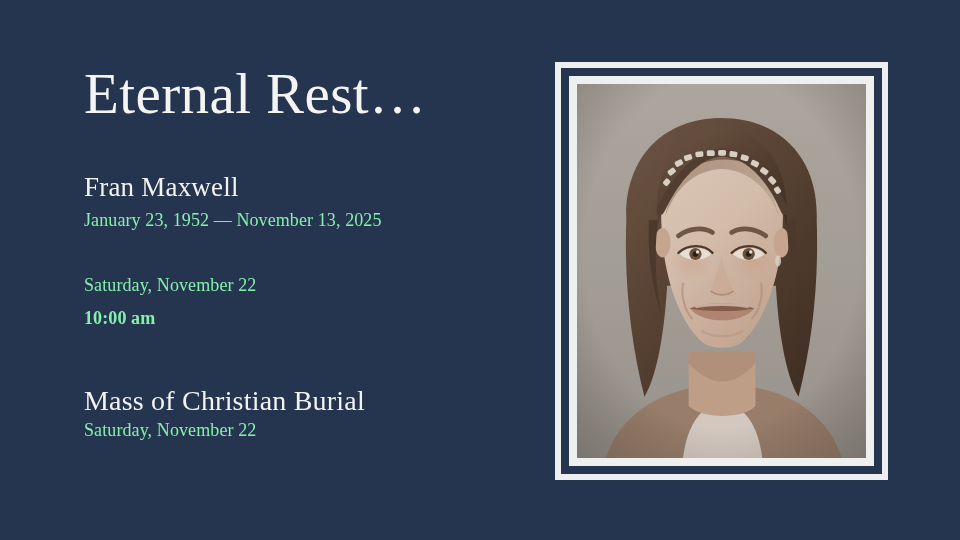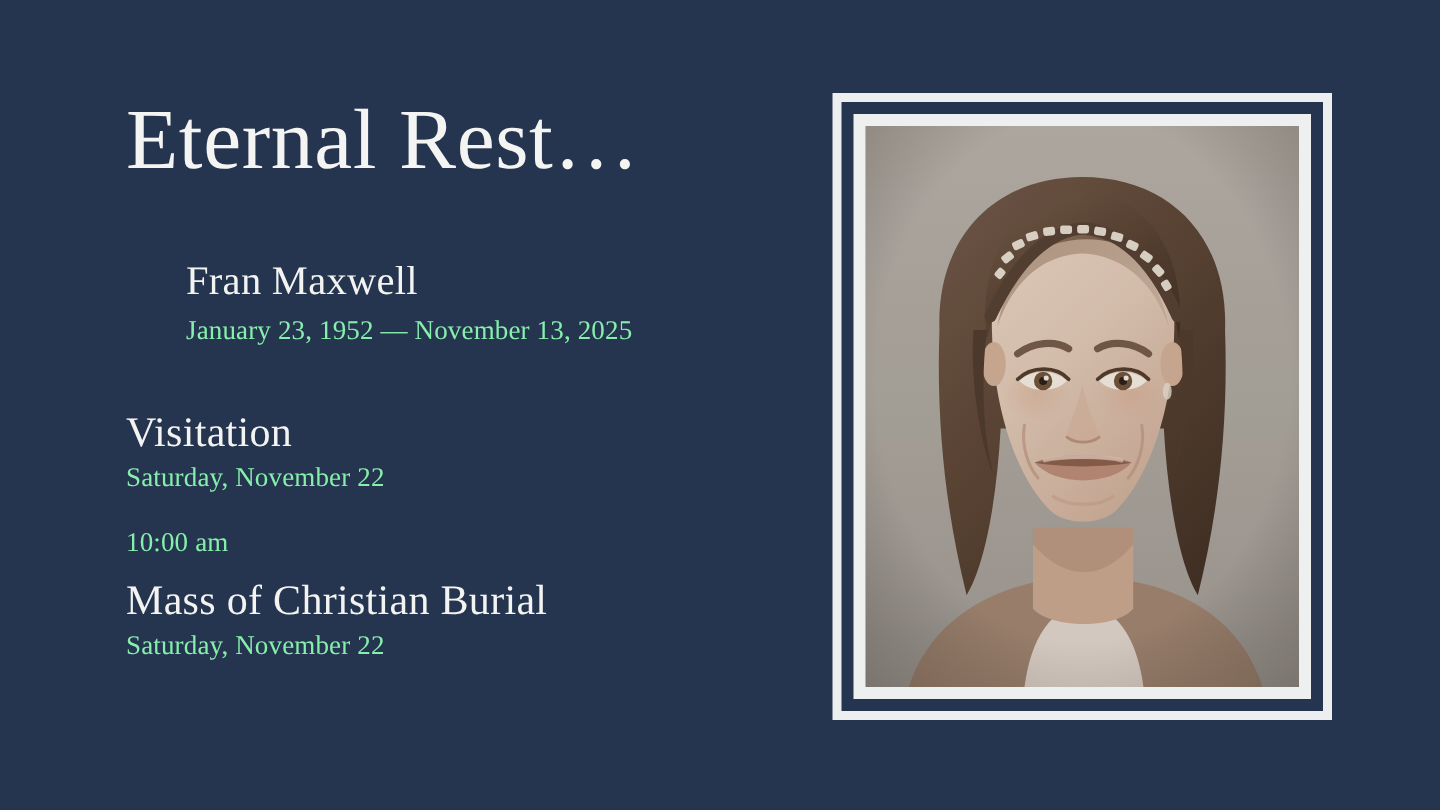--- a/index.html
+++ b/index.html
@@ -39,21 +39,21 @@
     letter-spacing: 0.4px;
     color: #f4f4f2;
     white-space: nowrap;
   }
 
   .block {
     position: absolute;
     left: 0;
     width: 430px;
   }
-  .block-name     { top: 172px; margin-left: 40px; }
+  .block-name     { top: 172px; }
   .block-visit    { top: 272px; }
   .block-mass     { top: 384px; }
 
   .heading {
     margin: 0;
     font-weight: normal;
     color: #f3f3f1;
     white-space: nowrap;
   }
   .heading-name { font-size: 27px; line-height: 1.18; letter-spacing: 0.2px; }
@@ -61,21 +61,21 @@
 
   .subline {
     margin: 0;
     font-size: 18px;
     line-height: 1.52;
     color: #86efac;
     white-space: nowrap;
     letter-spacing: 0.1px;
   }
   .subline.dates { margin-top: 3px; }
-  .subline.time  { margin-top: 16px; }
+  .subline.time  { margin-top: 6px; font-weight: bold; }
 
   
   .frame-outer {
     position: absolute;
     left: 555px;
     top: 62px;
     width: 333px;
     height: 418px;
     background: #edeeef;       
     box-sizing: border-box;
@@ -112,21 +112,20 @@
   <div class="text-col">
 
     <h1 class="title">Eternal Rest…</h1>
 
     <div class="block block-name">
       <p class="heading heading-name">Fran Maxwell</p>
       <p class="subline dates">January 23, 1952 — November 13, 2025</p>
     </div>
 
     <div class="block block-visit">
-      <p class="heading heading-evt">Visitation</p>
       <p class="subline">Saturday, November 22</p>
       <p class="subline time">10:00 am</p>
     </div>
 
     <div class="block block-mass">
       <p class="heading heading-evt">Mass of Christian Burial</p>
       <p class="subline">Saturday, November 22</p>
     </div>
 
   </div>

